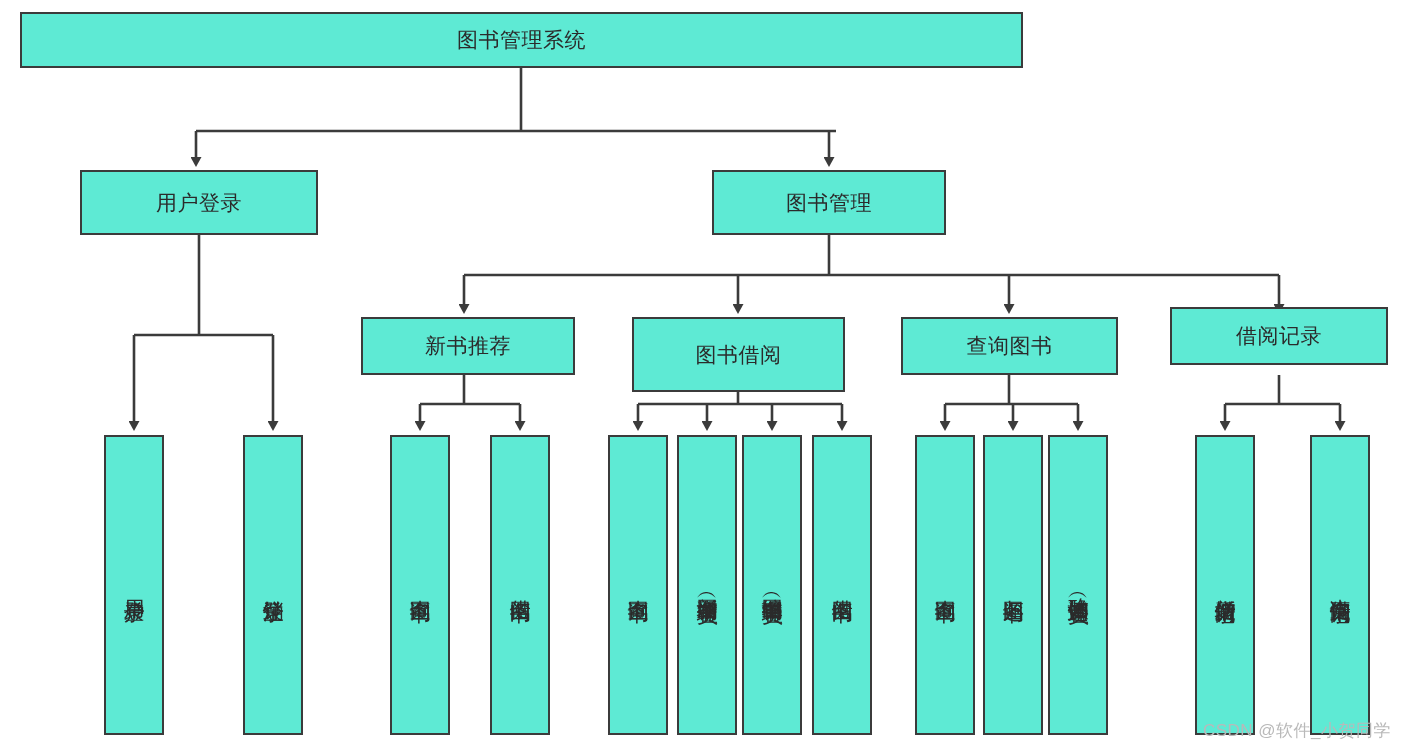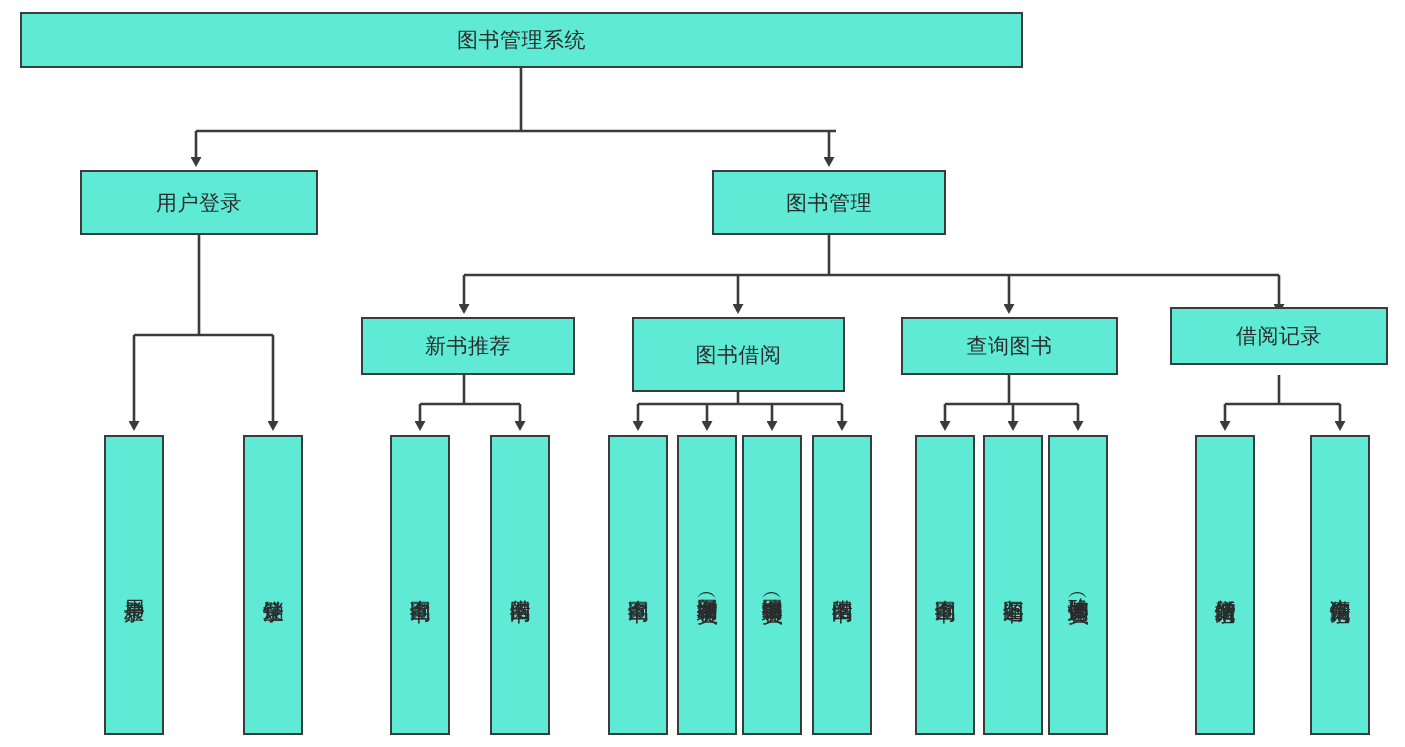--- a/index.html
+++ b/index.html
@@ -193,14 +193,15 @@
   </div>
 
   <div class="node vert" style="left:1195px; top:435px; width:60px; height:300px;">
     <span class="vtext">新增借阅记录</span>
   </div>
 
   <div class="node vert" style="left:1310px; top:435px; width:60px; height:300px;">
     <span class="vtext">查询借阅记录</span>
   </div>
 
+  <div id="watermark">CSDN @软件_小贺同学</div>
 
 </div>
 
 </body></html>

